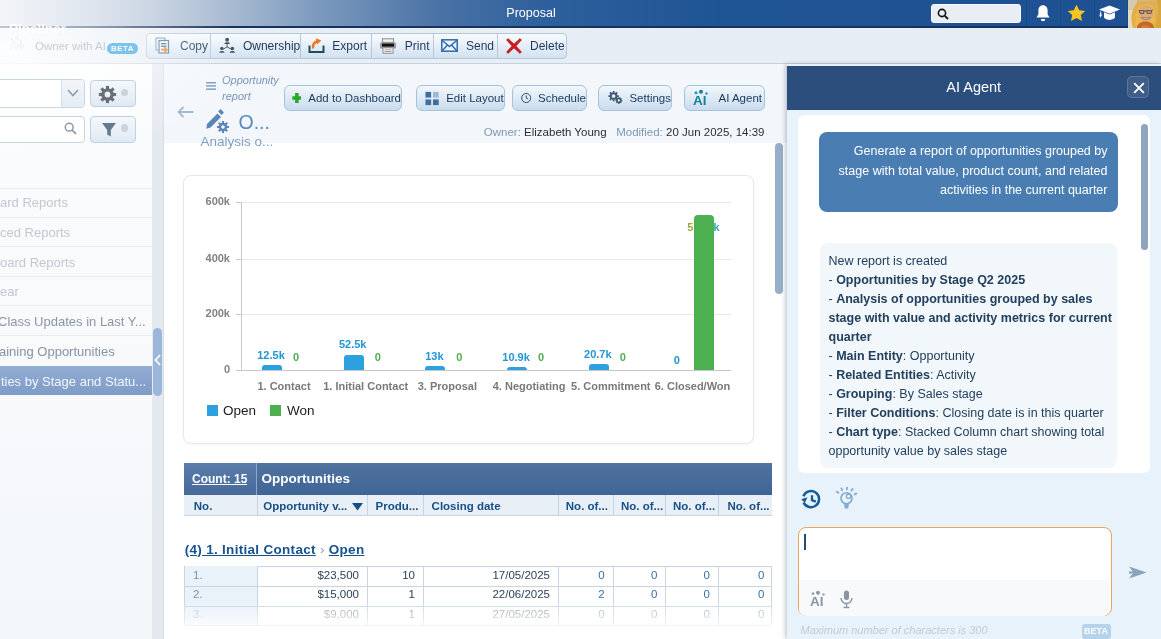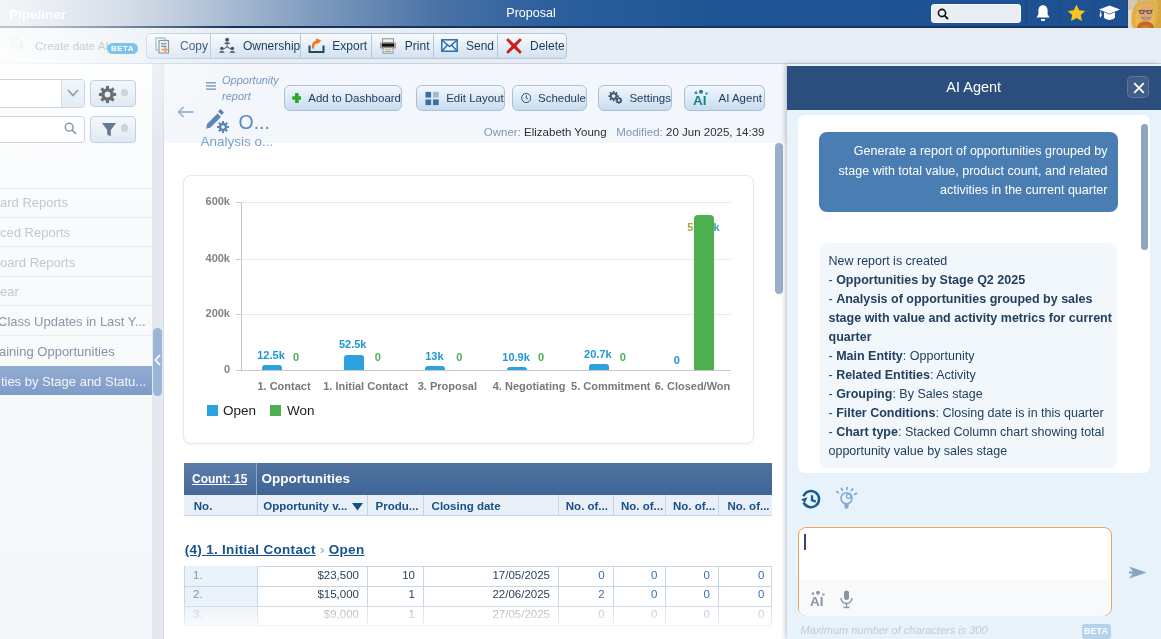--- a/index.html
+++ b/index.html
@@ -7,21 +7,21 @@
   body { font-family:"Liberation Sans", sans-serif; }
   #page { position:relative; width:1161px; height:639px; background:#fff; overflow:hidden; }
   .abs { position:absolute; }
 
   
   #topbar { position:absolute; left:0; top:0; width:1161px; height:27.5px;
     background:linear-gradient(90deg,#cdd8e6 0px,#9db1cc 170px,#68length 0);
   }
   #topbar { background:linear-gradient(90deg,#f3f5f9 0px,#e2e8f0 80px,#ccd6e4 150px,#a8bad2 230px,#7b99bd 320px,#4a72a6 440px,#2c5f9c 550px,#1f5494 720px,#1e5092 1161px); }
   #topline1 { position:absolute; left:0; top:25.5px; width:1161px; height:2px; background:#15335c; }
-  #logo { position:absolute; left:9px; top:7px; color:rgba(255,255,255,.92); font-size:13.5px; font-weight:bold; z-index:6; }
+  #logo { position:absolute; left:9px; top:21px; color:rgba(255,255,255,.92); font-size:13.5px; font-weight:bold; z-index:6; }
   #titleReports { position:absolute; left:481px; top:6px; width:100px; text-align:center; color:#fff; font-size:12.5px; }
   #searchbox { position:absolute; left:931px; top:3.5px; width:90px; height:19px; background:#e9eef4; border:1px solid #f8fafc; border-radius:3px; }
   .tsep { position:absolute; top:0px; width:1px; height:25.5px; background:#1a4a80; }
 
   
   #toolbar { position:absolute; left:0; top:27.5px; width:1161px; height:36.5px; background:#e7edf4; border-bottom:1px solid #c6d1dd; }
   .tbtn { position:absolute; top:32.6px; height:26px; border:1px solid #b5c8da; background:linear-gradient(#f8fbfd,#d3e1f0); display:flex; align-items:center; color:#1c3a5e; font-size:12px; }
   .tbtn span.lbl { white-space:nowrap; }
   #beta1 { position:absolute; z-index:6; opacity:.8; left:107px; top:42.5px; width:31px; height:11.5px; background:#5fb8e8; border-radius:6px; color:#fff; font-size:8px; font-weight:bold; text-align:center; line-height:11.5px; letter-spacing:.4px;}
   #cwai { position:absolute; left:35px; top:40px; color:#c5ced7; font-size:11.5px; z-index:6; }
@@ -140,21 +140,21 @@
     </svg>
   </div>
 
   <div id="toolbar"></div>
   <svg class="abs" style="left:9px; top:36px;" width="17" height="17" viewBox="0 0 17 17">
     <text x="0" y="14" font-size="13" font-weight="bold" fill="#b9d4c8">A</text>
     <circle cx="3" cy="3" r="1.5" fill="#bcd8cc"></circle>
       <circle cx="8" cy="2" r="2" fill="#bcd8cc"></circle>
     <path d="M12 4 L12 12 M8.5 8.5 L12 12.5 L15.5 8.5" stroke="#a8d4b8" stroke-width="2" fill="none"></path>
   </svg>
-  <div id="cwai">Create date AI</div>
+  <div id="cwai">Owner with AI</div>
   <div id="beta1">BETA</div>
   <div class="tbtn" style="left:146px; width:64.7px; border-radius:4px 0 0 4px;">
     <svg style="margin-left:8px;" width="16" height="17" viewBox="0 0 16 17">
       <rect x="1" y="1" width="9" height="12" fill="none" stroke="#7d9bb5" stroke-width="1.2"></rect>
       <rect x="4" y="3.5" width="9.5" height="12.5" fill="#e8f0f6" stroke="#48728f" stroke-width="1.2"></rect>
       <rect x="6" y="6" width="5.5" height="1.4" fill="#48728f"></rect>
         <rect x="6" y="8.6" width="5.5" height="1.4" fill="#48728f"></rect>
       <path d="M6 12.6 L11.5 12.6 M9.2 10.2 L12 12.7 L9.2 15.2" stroke="#f07820" stroke-width="1.6" fill="none"></path>
     </svg>
     <span class="lbl" style="margin-left:9px;">Copy</span>

